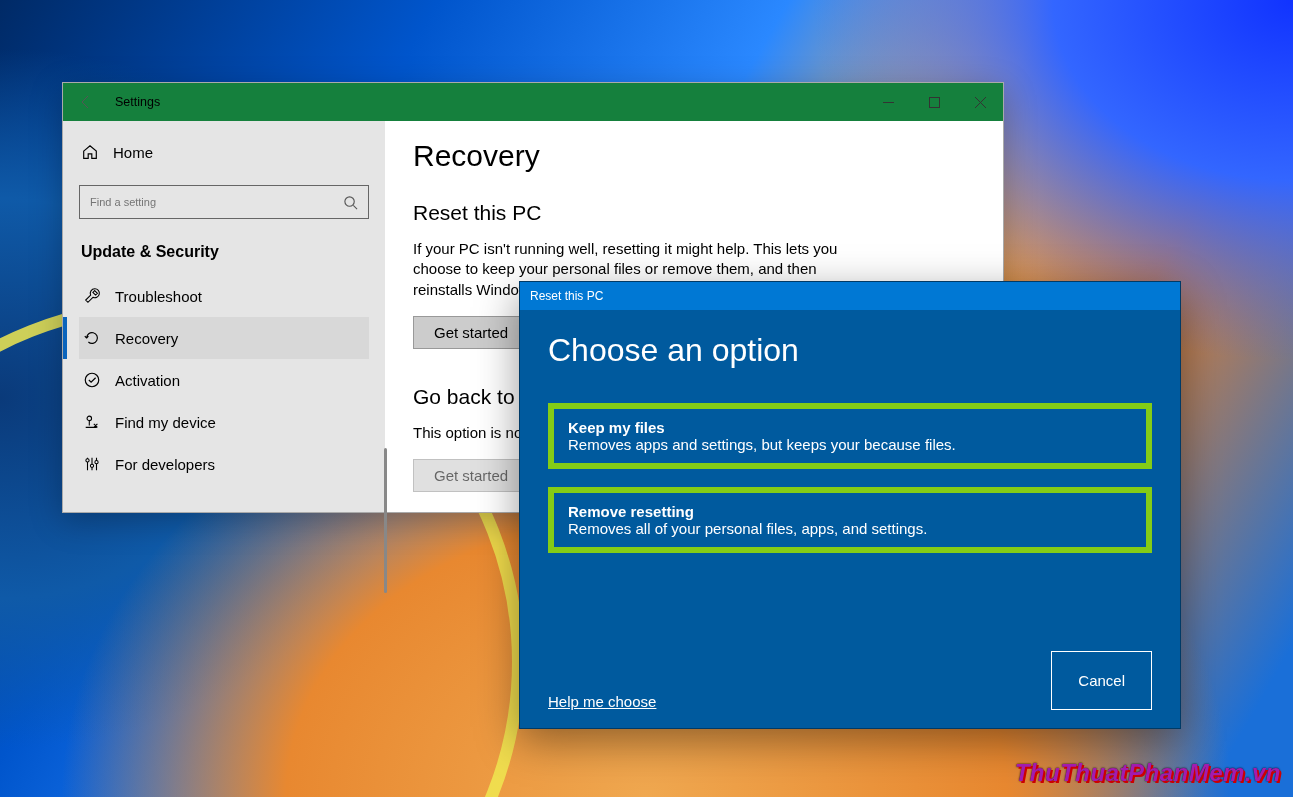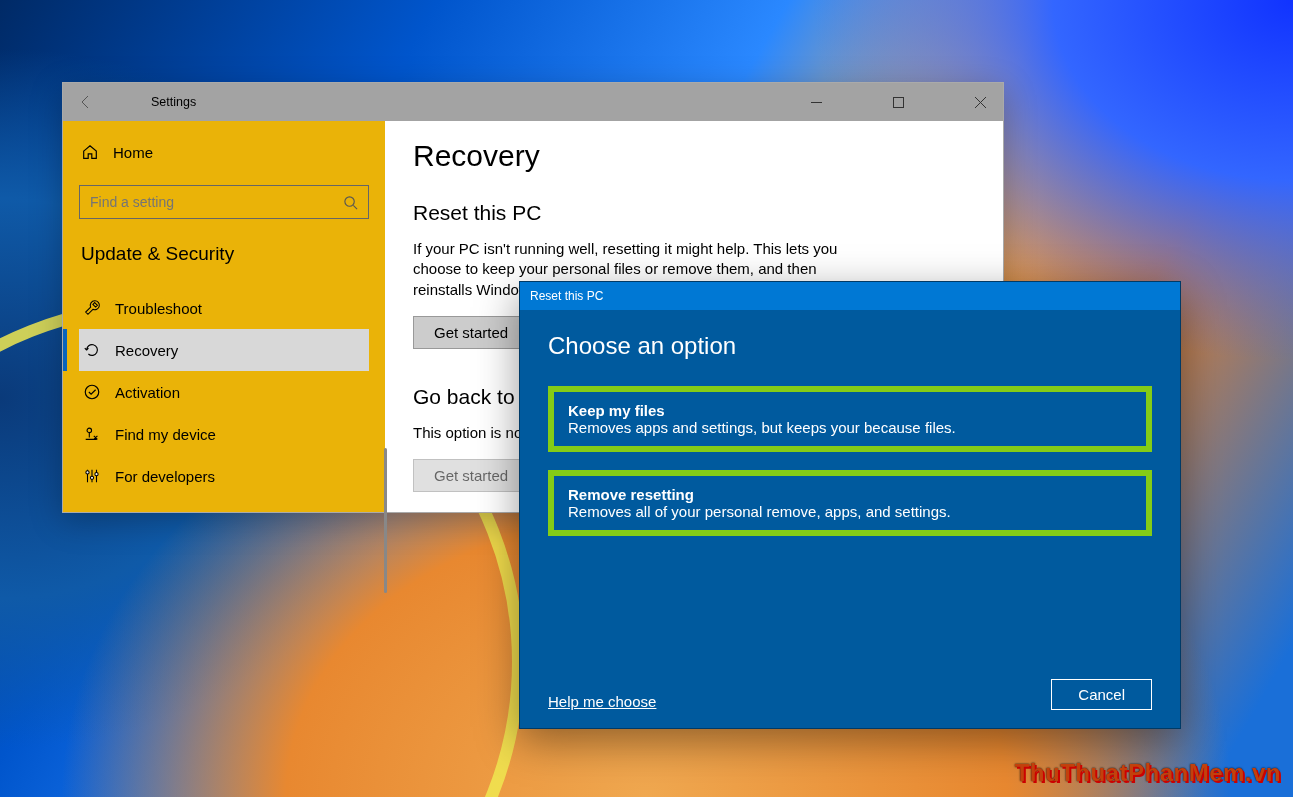--- a/index.html
+++ b/index.html
@@ -20,38 +20,38 @@
     border: 12px solid #f0e850; border-radius: 50%; opacity: 0.85;
   }
 
   
   .settings-window {
     position: absolute; left: 62px; top: 82px; width: 942px; height: 431px;
     background: #fff; border: 1px solid #aaa; box-shadow: 0 8px 30px rgba(0,0,0,.25);
     display: flex; flex-direction: column;
   }
   .titlebar {
-    height: 38px; display: flex; align-items: center; background: #a3a3a3; gap: 36px;
+    height: 38px; display: flex; align-items: center; background: #15803d;
   }
   .back-btn { width: 46px; height: 38px; display: flex; align-items: center; justify-content: center; color: #555; }
   .titlebar-title { font-size: 12.5px; color: #000; flex: 0 0 auto; margin-left: 6px; }
   .titlebar-spacer { flex: 1; }
   .win-btn { width: 46px; height: 38px; display: flex; align-items: center; justify-content: center; color: #333; }
   .win-btn svg { width: 11px; height: 11px; }
   .back-btn svg { width: 16px; height: 16px; }
 
   .settings-body { display: flex; flex: 1; min-height: 0; }
-  .sidebar { width: 322px; background: #eab308; padding: 16px 16px 0 16px; display: flex; flex-direction: column; }
+  .sidebar { width: 322px; background: #e5e5e5; padding: 16px 16px 0 16px; display: flex; flex-direction: column; }
   .home-row { display: flex; align-items: center; gap: 14px; padding: 6px 2px; margin-bottom: 18px; color: #000; }
   .home-row svg { width: 18px; height: 18px; }
   .home-row span { font-size: 15px; }
   .search-box { display: flex; align-items: center; border: 1px solid #666; height: 34px; padding: 0 10px; background: #fff0; margin-bottom: 22px; }
-  .search-input { flex: 1; background: transparent; border: none; outline: none; font-size: 14px; color: #555; }
+  .search-input { flex: 1; background: transparent; border: none; outline: none; font-size: 11px; color: #555; }
   .search-box svg { width: 15px; height: 15px; color: #555; }
-  .group-label { font-size: 19px; font-weight: 400; padding: 2px 2px; margin-bottom: 20px; }
+  .group-label { font-size: 16px; font-weight: 700; padding: 2px 2px; margin-bottom: 12px; }
   .nav { display: flex; flex-direction: column; }
   .nav-item { display: flex; align-items: center; gap: 14px; padding: 12px 4px; position: relative; font-size: 15px; color: #000; }
   .nav-item.active { background: #d8d8d8; }
   .nav-item.active::before { content:""; position:absolute; left:-16px; top:0; bottom:0; width:4px; background:#0a64bc; }
   .nav-item svg { width: 18px; height: 18px; flex: 0 0 18px; }
   .content { flex: 1; padding: 18px 28px; overflow: hidden; }
   .page-title { font-size: 30px; font-weight: 400; margin-bottom: 28px; }
   .section-title { font-size: 21px; margin-bottom: 14px; }
   .desc { font-size: 15px; color: #000; max-width: 460px; line-height: 1.35; margin-bottom: 16px; }
   .grey-btn { display: inline-block; background: #ccc; border: 1px solid #999; padding: 7px 20px; font-size: 15px; }
@@ -59,29 +59,29 @@
   .content-scrollbar { position: absolute; right: 616px; top: 365px; width: 3px; height: 145px; background: #888; border-radius: 2px; }
 
   
   .dialog {
     position: absolute; left: 519px; top: 281px; width: 662px; height: 448px;
     background: #005a9e; color: #fff; border: 1px solid #003a66; box-shadow: 0 12px 40px rgba(0,0,0,.4);
     display: flex; flex-direction: column;
   }
   .dialog-titlebar { background: #0078d4; height: 28px; display: flex; align-items: center; padding: 0 10px; font-size: 12px; }
   .dialog-body { flex: 1; padding: 22px 28px 18px 28px; position: relative; display: flex; flex-direction: column; }
-  .dialog-title { font-size: 24px; font-weight: 400; margin-bottom: 26px; }
+  .dialog-title { font-size: 32px; font-weight: 400; margin-bottom: 34px; }
   .option-box { border: 6px solid #84cc16; padding: 10px 14px; margin-bottom: 18px; cursor: pointer; }
   .opt-title { font-size: 15px; font-weight: 600; }
   .opt-desc { font-size: 15px; }
   .dialog-footer { margin-top: auto; display: flex; align-items: flex-end; }
   .help-link { font-size: 15px; text-decoration: underline; }
-  .cancel-btn { margin-left: auto; border: 1px solid #fff; padding: 6px 26px; font-size: 15px; background: transparent; color: #fff; }
-
-  .watermark { position: absolute; right: 12px; bottom: 10px; font-size: 24px; font-weight: 700; color: #c2410c; text-shadow: 2px 2px 0 #c00, 0 0 2px #000; letter-spacing: .5px; }
+  .cancel-btn { margin-left: auto; border: 1px solid #fff; padding: 20px 26px; font-size: 15px; background: transparent; color: #fff; }
+
+  .watermark { position: absolute; right: 12px; bottom: 10px; font-size: 24px; font-weight: 700; color: #a21caf; text-shadow: 2px 2px 0 #c00, 0 0 2px #000; font-style: italic; letter-spacing: .5px; }
 </style>
 </head>
 <body>
 
 <div class="wallpaper"></div>
 
 <div class="settings-window">
   <div class="titlebar">
     <div class="back-btn">
       <svg viewBox="0 0 16 16">
@@ -183,21 +183,21 @@
   </div>
   <div class="dialog-body">
     <div class="dialog-title">Choose an option</div>
 
     <div class="option-box">
       <div class="opt-title">Keep my files</div>
       <div class="opt-desc">Removes apps and settings, but keeps your because files.</div>
     </div>
     <div class="option-box">
       <div class="opt-title">Remove resetting</div>
-      <div class="opt-desc">Removes all of your personal remove, apps, and settings.</div>
+      <div class="opt-desc">Removes all of your personal files, apps, and settings.</div>
     </div>
 
     <div class="dialog-footer">
       <span class="help-link">Help me choose</span>
       <button class="cancel-btn">Cancel</button>
     </div>
   </div>
 </div>
 
 <div class="watermark">ThuThuatPhanMem.vn</div>

